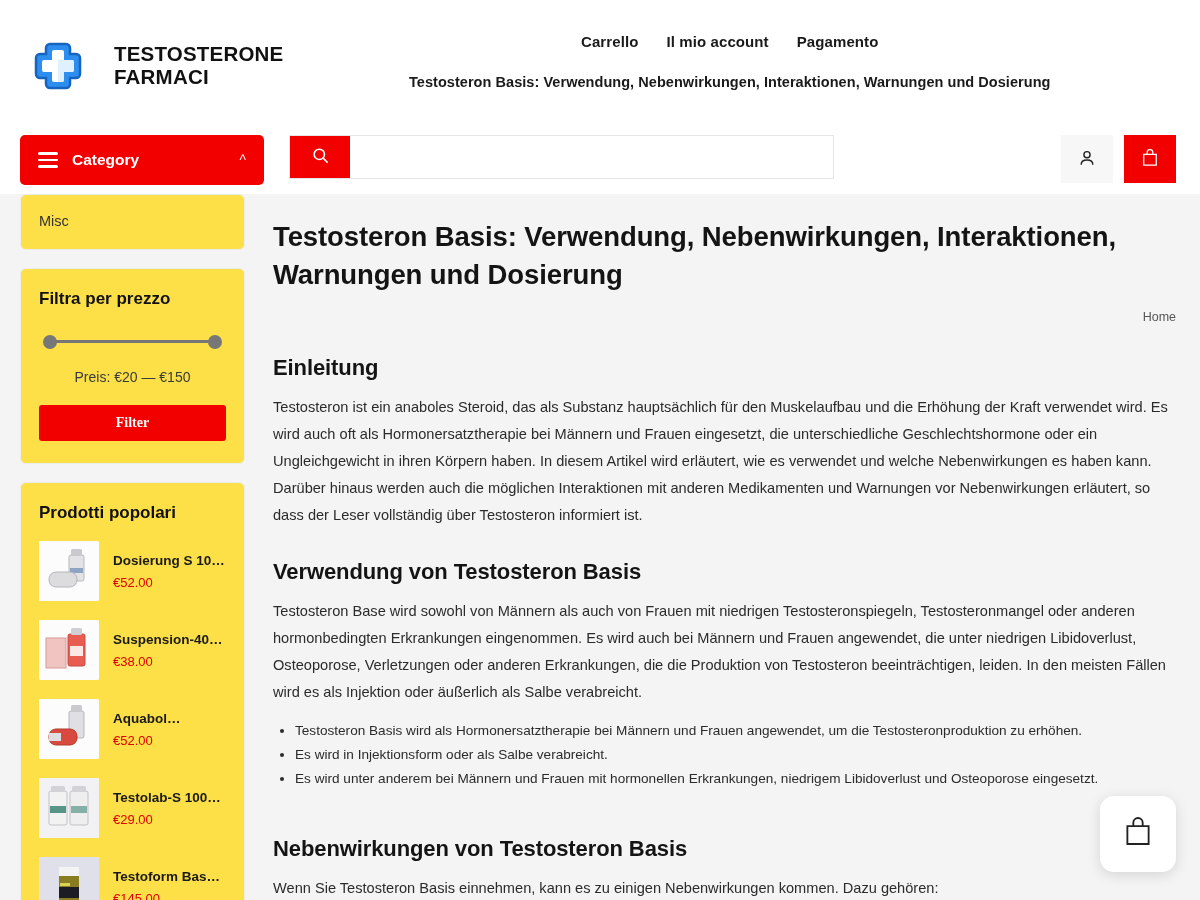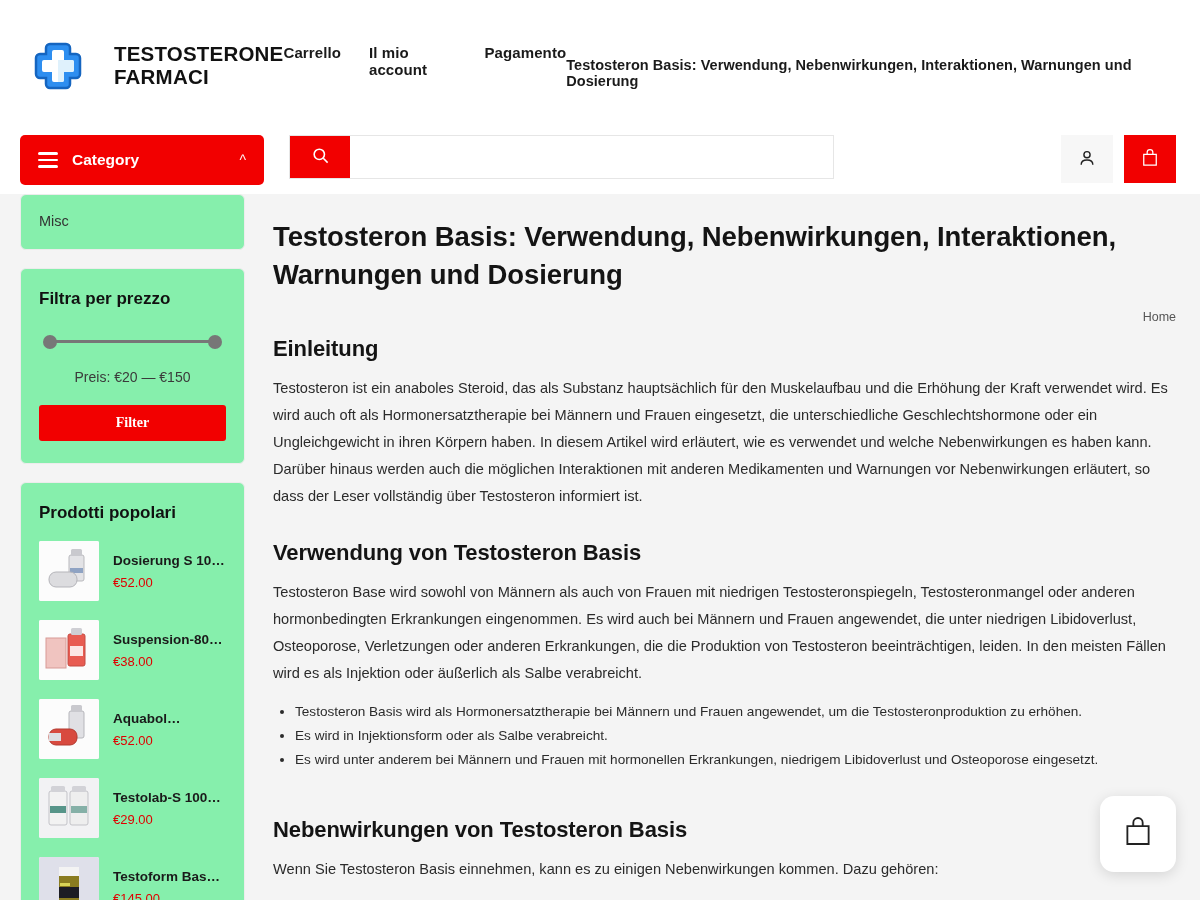--- a/index.html
+++ b/index.html
@@ -17,21 +17,21 @@
     display: flex; align-items: flex-start;
     height: 118px; background: #ffffff;
     padding: 0 24px;
   }
   .brand { display: flex; align-items: center; gap: 28px; padding-top: 38px; padding-left: 6px; }
   .logo-mark { width: 56px; height: 56px; position: relative; flex: none; }
   .brand-text {
     font-size: 20.5px; font-weight: 700; line-height: 1.12;
     letter-spacing: .2px; color: #111; white-space: pre-line;
   }
-  .top-right { flex: 1; display: flex; flex-direction: row; align-items: center; padding-top: 33px; }
+  .top-right { flex: 1; display: flex; flex-direction: column; align-items: center; padding-top: 33px; }
   .topnav { display: flex; gap: 28px; }
   .topnav a {
     font-size: 15px; font-weight: 700; color: #1a1a1a;
     text-decoration: none; letter-spacing: .1px;
   }
   .top-subtitle {
     margin-top: 24px; font-size: 14.5px; font-weight: 700;
     color: #1a1a1a; letter-spacing: .05px;
   }
 
@@ -76,21 +76,21 @@
     width: 244px; height: 50px; background: #f20000;
     border-radius: 5px; display: flex; align-items: center;
     padding: 0 18px; cursor: pointer; z-index: 4;
   }
   .cat-header .burger { width: 20px; display: flex; flex-direction: column; gap: 4px; }
   .cat-header .burger i { display: block; height: 2.5px; background: #fff; border-radius: 2px; }
   .cat-title { color: #fff; font-weight: 700; font-size: 15.5px; margin-left: 14px; flex: 1; }
   .chevron-up { color: #fff; font-size: 14px; line-height: 1; opacity: .95; }
 
   .card {
-    background: #86efac; border: 1px solid #ececec; border-radius: 6px;
+    background: #fde047; border: 1px solid #ececec; border-radius: 6px;
     margin-bottom: 18px;
   }
   .cat-list { padding: 14px 0 16px 0; position: relative; }
   .cat-item {
     padding: 4px 18px; font-size: 14.5px; color: #333; cursor: pointer;
   }
 
   .filter-card { padding: 20px 18px 22px 18px; }
   .filter-title { font-size: 17px; font-weight: 700; color: #111; margin-bottom: 26px; }
   .slider { position: relative; height: 14px; margin: 0 4px 20px 4px; }
@@ -121,21 +121,21 @@
     white-space: nowrap; overflow: hidden; text-overflow: ellipsis;
     max-width: 130px; margin-bottom: 7px;
   }
   .prod-price { font-size: 13px; color: #e00000; }
 
   
   .page-title {
     font-size: 27.5px; font-weight: 700; color: #141414;
     line-height: 1.38; letter-spacing: -.1px; margin-bottom: 16px;
   }
-  .breadcrumb { text-align: right; font-size: 12.5px; color: #555; margin-bottom: 12px; }
+  .breadcrumb { text-align: right; font-size: 12.5px; color: #555; margin-bottom: 31px; }
   .breadcrumb a { color: #555; text-decoration: none; }
   h2.sec {
     font-size: 22px; font-weight: 700; color: #141414;
     margin: 0 0 13px 0; letter-spacing: -.1px;
   }
   h2.sec.tight { margin-top: 28px; }
   p.body {
     font-size: 14.6px; line-height: 1.85; color: #2b2b2b; margin-bottom: 14px;
   }
   ul.bullets { margin: 10px 0 0 22px; }
@@ -265,21 +265,21 @@
           <div class="prod-thumb">
             <svg width="60" height="60" viewBox="0 0 60 60">
               <rect width="60" height="60" fill="#fcfcfc"></rect>
               <rect x="7" y="18" width="20" height="30" fill="#f0c4c0" stroke="#d79a96"></rect>
               <rect x="29" y="14" width="17" height="32" rx="2" fill="#e85c52" stroke="#c44b42"></rect>
               <rect x="31" y="26" width="13" height="10" fill="#ffffff" opacity=".85"></rect>
               <rect x="32" y="8" width="11" height="7" rx="1.5" fill="#cfcfd4"></rect>
             </svg>
           </div>
           <div class="prod-info">
-            <div class="prod-name">Suspension-80…</div>
+            <div class="prod-name">Suspension-40…</div>
             <div class="prod-price">€38.00</div>
           </div>
         </div>
 
         <div class="prod">
           <div class="prod-thumb">
             <svg width="60" height="60" viewBox="0 0 60 60">
               <rect width="60" height="60" fill="#fcfcfc"></rect>
               <rect x="30" y="12" width="15" height="27" rx="2" fill="#e0e0e4" stroke="#b6b6bb"></rect>
               <rect x="32" y="6" width="11" height="7" rx="1.5" fill="#c9c9ce"></rect>

